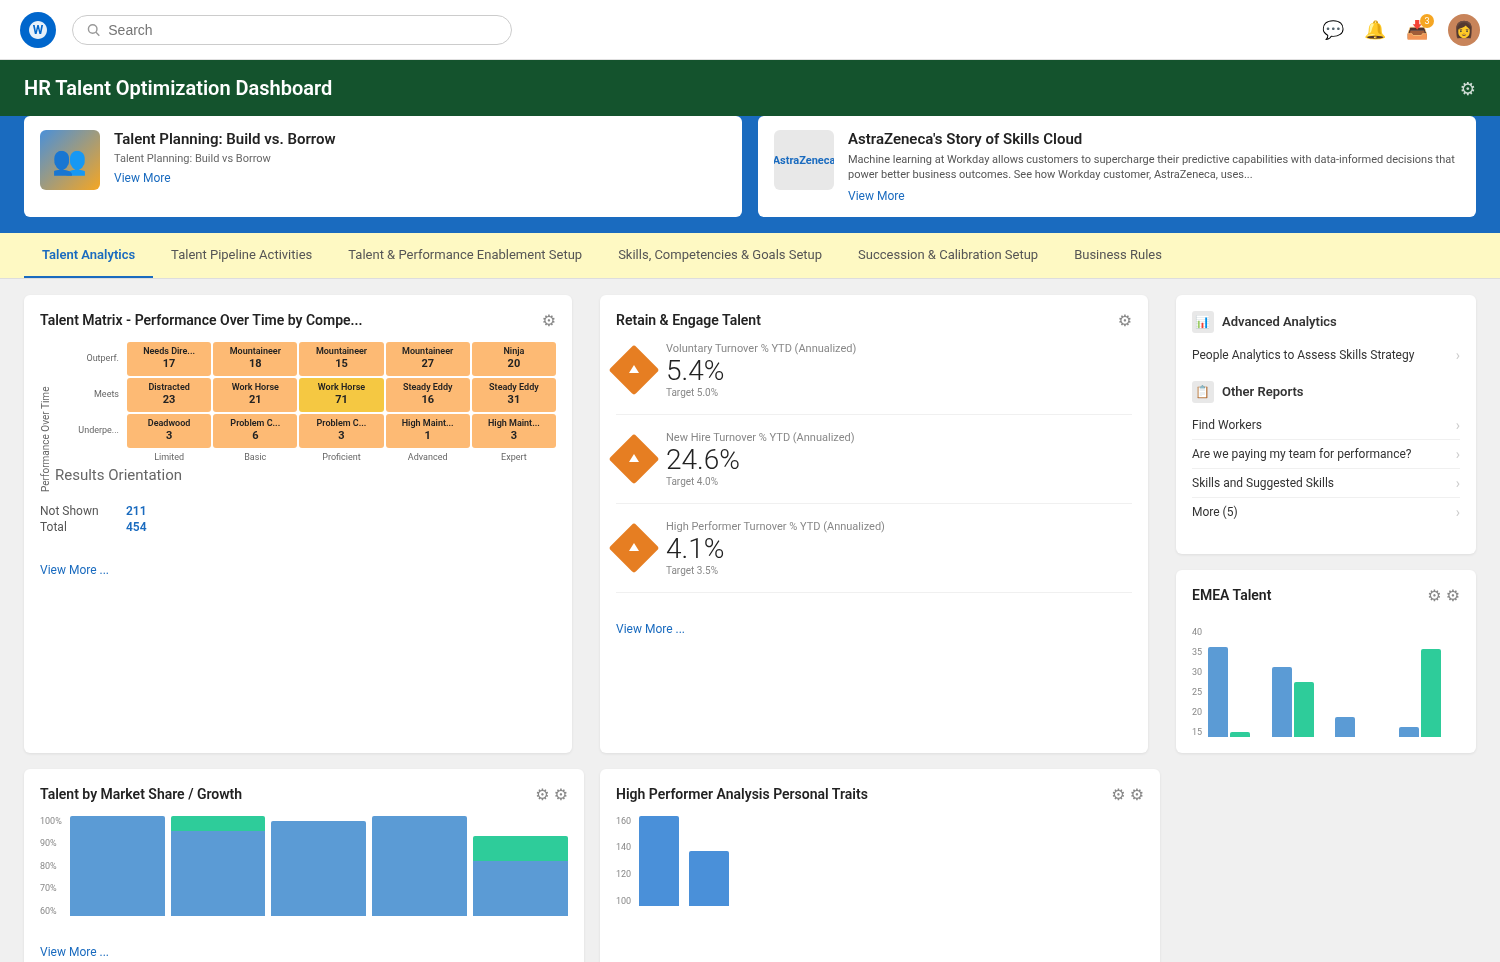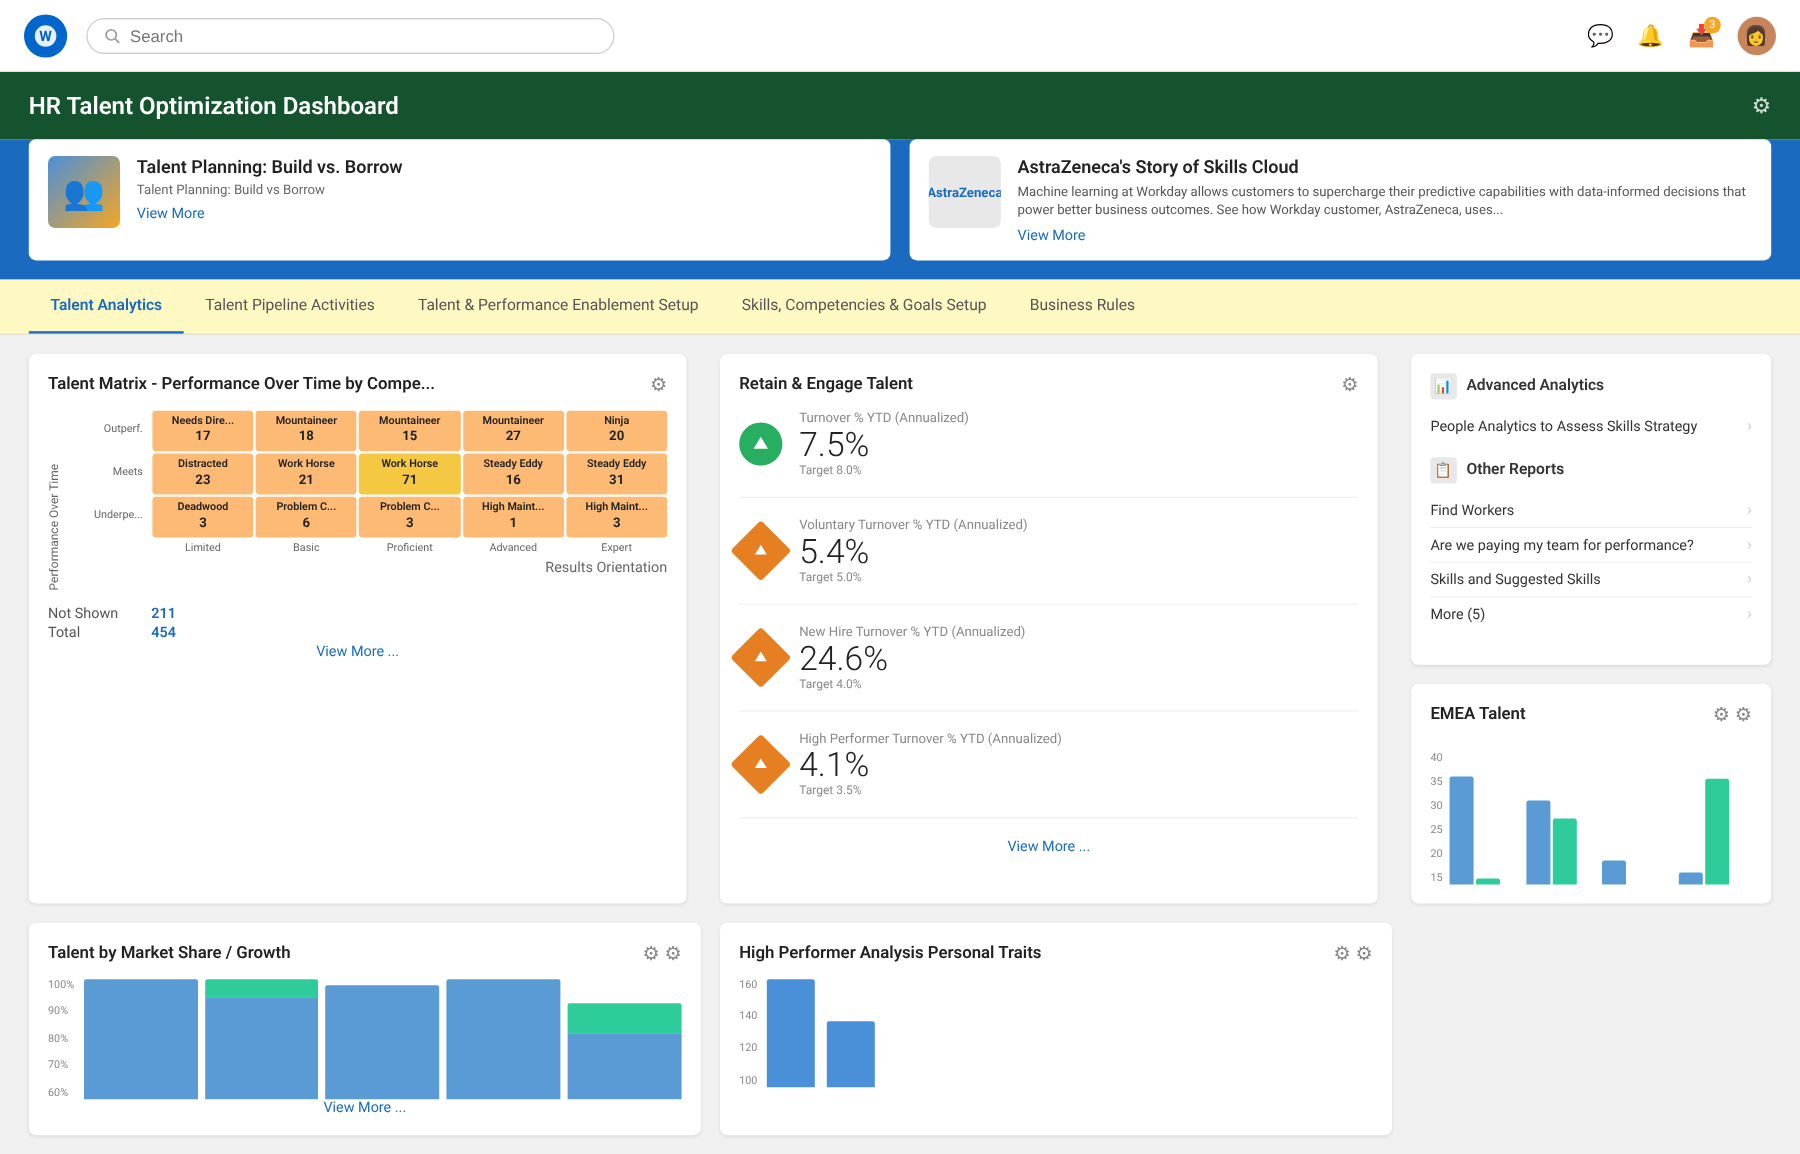--- a/index.html
+++ b/index.html
@@ -204,30 +204,30 @@
       grid-template-columns: 70px repeat(5, 1fr);
       gap: 2px;
       margin-top: 4px;
     }
     .matrix-col-label {
       font-size: 9px;
       color: #666;
       text-align: center;
     }
     .matrix-xlabel {
-      font-size: 12px;
+      font-size: 15px;
       color: #666;
-      text-align: right;
+      text-align: left;
       margin-top: 4px;
     }
     .matrix-totals { margin-top: 12px; font-size: 12px; }
     .matrix-total-row { display: flex; gap: 6px; margin-bottom: 2px; }
     .matrix-total-label { color: #555; width: 80px; }
     .matrix-total-val { color: #1a6bbf; font-weight: 600; }
-    .view-more { text-align: center; color: #1a6bbf; font-size: 12px; cursor: pointer; margin-top: 0; }
+    .view-more { text-align: left; color: #1a6bbf; font-size: 12px; cursor: pointer; margin-top: 29px; }
 
     
     .metric-row {
       display: flex;
       align-items: center;
       gap: 14px;
       margin-bottom: 16px;
       padding-bottom: 16px;
       border-bottom: 1px solid #f0f0f0;
     }
@@ -339,20 +339,21 @@
       <div class="promo-link">View More</div>
     </div>
   </div>
 </div>
 
 <div class="tabs-row">
   <div class="tab active">Talent Analytics</div>
   <div class="tab">Talent Pipeline Activities</div>
   <div class="tab">Talent &amp; Performance Enablement Setup</div>
   <div class="tab">Skills, Competencies &amp; Goals Setup</div>
+  <div class="tab">Succession &amp; Calibration Setup</div>
   <div class="tab">Business Rules</div>
 </div>
 
 <div class="main-content">
 
   <div class="card">
     <div class="card-header">
       <span class="card-title">Talent Matrix - Performance Over Time by Compe...</span>
       <span class="card-icons">⚙</span>
     </div>
@@ -457,32 +458,20 @@
       <div class="view-more">View More ...</div>
     </div>
   </div>
 
   <div class="card">
     <div class="card-header">
       <span class="card-title">Retain &amp; Engage Talent</span>
       <span class="card-icons">⚙</span>
     </div>
 
-    <div class="metric-row">
-      <div class="metric-icon icon-green">
-        <svg width="18" height="18" viewBox="0 0 18 18">
-            <polygon points="9,3 15,13 3,13" fill="white"></polygon>
-          </svg>
-      </div>
-      <div class="metric-info">
-        <div class="metric-label">Turnover % YTD (Annualized)</div>
-        <div class="metric-value">7.5%</div>
-        <div class="metric-target">Target 8.0%</div>
-      </div>
-    </div>
 
     <div class="metric-row">
       <div style="width:36px;height:36px;background:#e67e22;transform:rotate(45deg);display:flex;align-items:center;justify-content:center;flex-shrink:0;border-radius:3px;">
         <svg width="14" height="14" viewBox="0 0 14 14" style="transform:rotate(-45deg)">
             <polygon points="7,2 12,10 2,10" fill="white"></polygon>
           </svg>
       </div>
       <div class="metric-info">
         <div class="metric-label">Voluntary Turnover % YTD (Annualized)</div>
         <div class="metric-value">5.4%</div>

